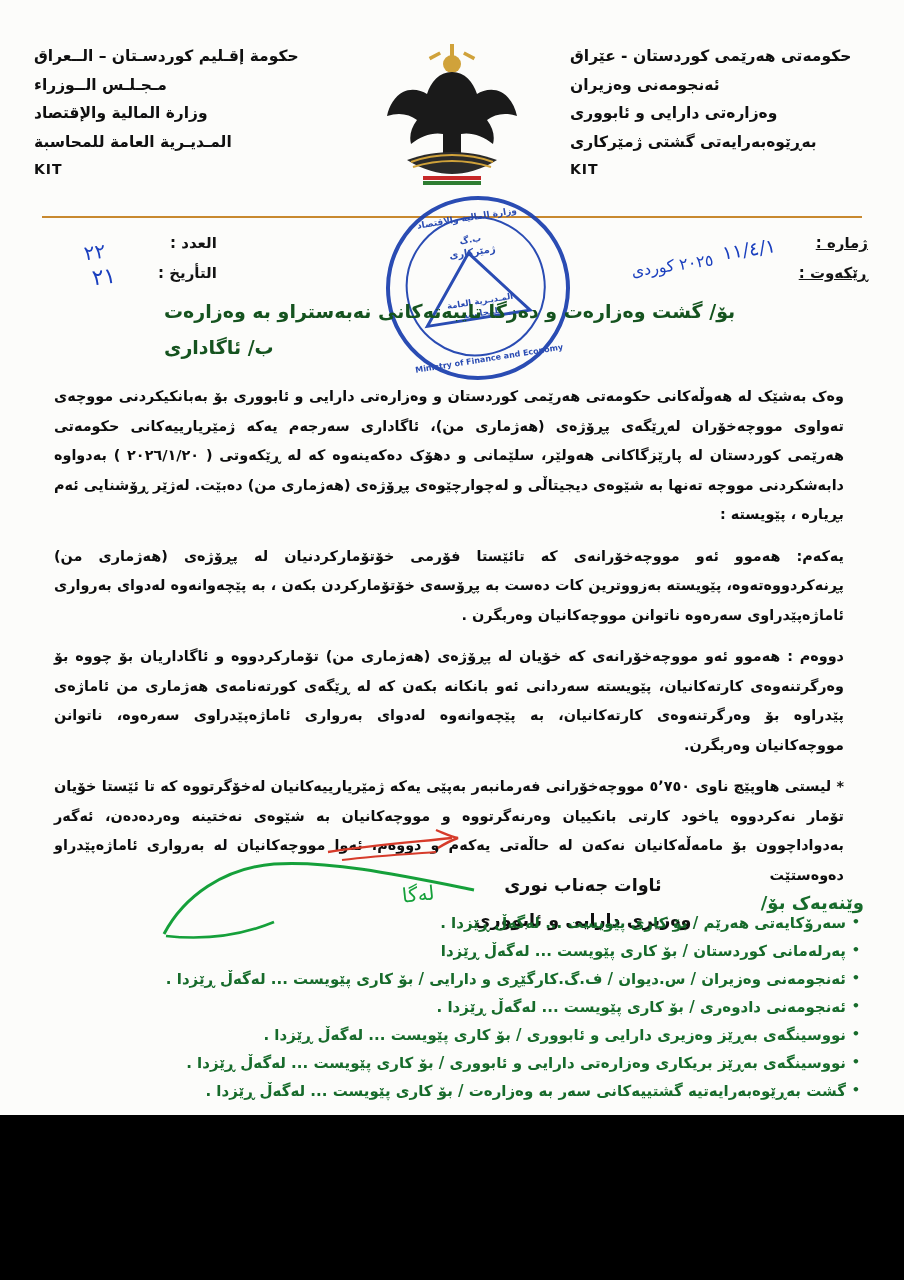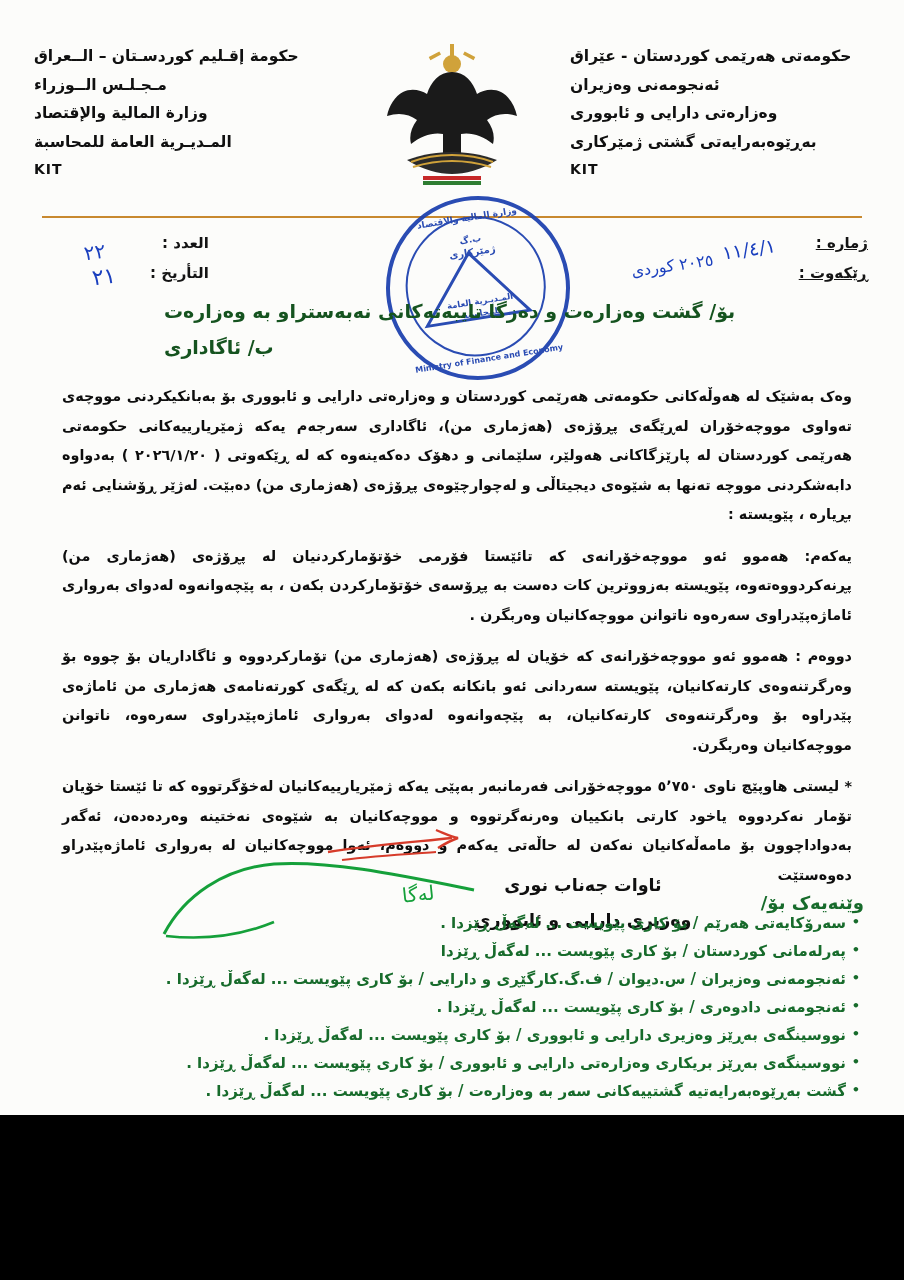--- a/index.html
+++ b/index.html
@@ -97,21 +97,21 @@
   .meta-right {
     position: absolute;
     right: 36px;
     top: 4px;
     line-height: 2.0;
     font-weight: bold;
     text-decoration: underline;
   }
   .meta-left {
     position: absolute;
-    left: 150px;
+    left: 158px;
     top: 4px;
     text-align: right;
     line-height: 2.0;
     font-weight: bold;
   }
   .hand-blue {
     position: absolute;
     color: #1a3fbe;
     font-size: 19px;
     transform: rotate(-8deg);
@@ -180,21 +180,21 @@
     width: 700px;
     text-align: left;
     font-size: 19px;
     font-weight: bold;
     color: #15531f;
   }
   
   .body {
     position: absolute;
     top: 382px;
-    right: 52px;
+    right: 60px;
     width: 790px;
     font-size: 14.4px;
     line-height: 2.05;
     color: #0d0d0d;
     text-align: justify;
     font-weight: 600;
   }
   .body p { margin: 0 0 12px 0; }
   .p-star { margin-top: 2px; }
   

